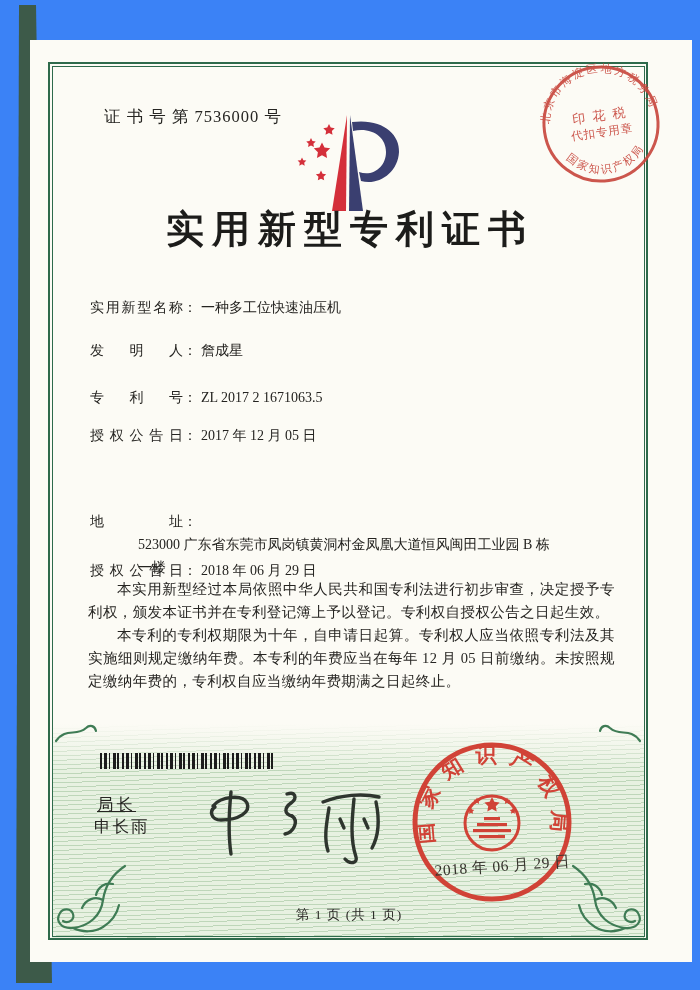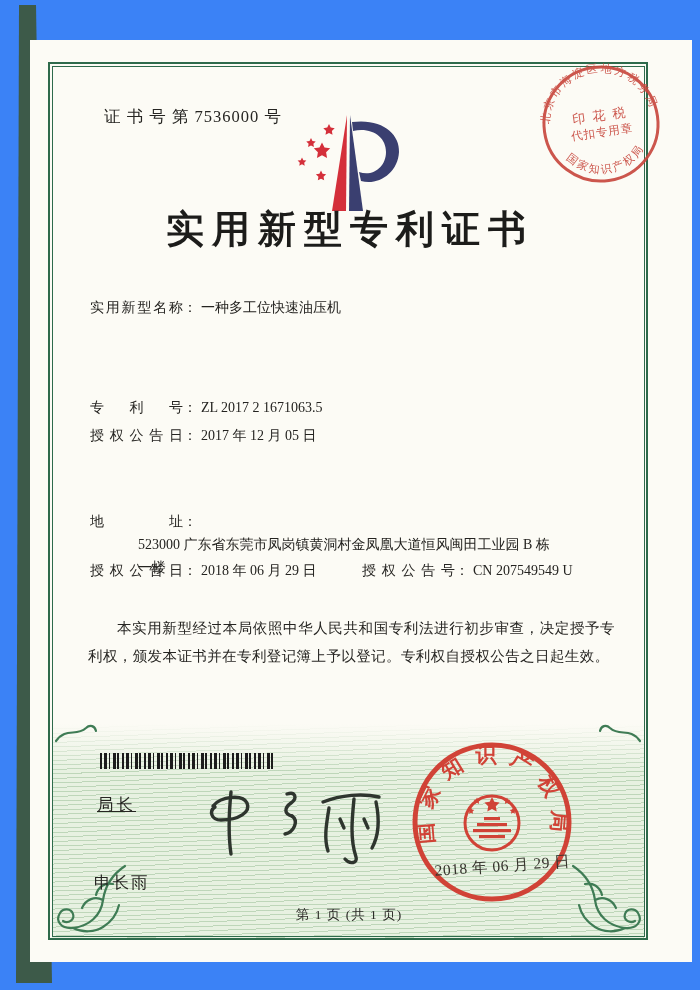--- a/index.html
+++ b/index.html
@@ -47,29 +47,29 @@
   
   .frow{position:absolute;left:90px;width:560px;font-size:14px;line-height:23px;z-index:4;}
   .flabel{display:inline-block;width:93px;text-align:justify;text-align-last:justify;vertical-align:top;}
   .fcolon{display:inline-block;width:16px;vertical-align:top;}
   .fvalue{display:inline-block;vertical-align:top;margin-left:2px;color:#242320;}
   .fvalue-addr{width:412px;margin-left:48px;}
   .grant-pair2{position:absolute;left:272px;top:0;}
 
   
   .paras{position:absolute;left:88px;top:578px;width:527px;z-index:4;font-size:14.5px;}
-  .paras p{text-indent:2em;text-align:justify;line-height:28px;letter-spacing:.4px;margin-top:36px;}
+  .paras p{text-indent:2em;text-align:justify;line-height:23px;letter-spacing:.4px;}
 
   
   .barcode{position:absolute;left:100px;top:753px;width:173px;height:16px;z-index:4;
     background:repeating-linear-gradient(90deg,#1c1c1c 0 2px,rgba(0,0,0,0) 2px 4px,#1c1c1c 4px 7px,rgba(0,0,0,0) 7px 9px,#1c1c1c 9px 10px,rgba(0,0,0,0) 10px 13px,#1c1c1c 13px 16px,rgba(0,0,0,0) 16px 17px,#1c1c1c 17px 19px,rgba(0,0,0,0) 19px 22px);}
 
   
   .director-title{position:absolute;left:97px;top:794px;font-size:16.5px;letter-spacing:3px;z-index:4;text-decoration:underline;}
-  .director-name{position:absolute;left:94px;top:872px;font-size:16.5px;letter-spacing:2px;z-index:4;}
+  .director-name{position:absolute;left:94px;top:816px;font-size:16.5px;letter-spacing:2px;z-index:4;}
   .signature{position:absolute;left:195px;top:776px;z-index:5;}
   .signature path{stroke:#2e352e;stroke-width:3.4;fill:none;stroke-linecap:round;stroke-linejoin:round;}
 
   
   .tax-stamp{position:absolute;left:531px;top:54px;width:140px;height:140px;z-index:5;opacity:.92;transform:rotate(-8deg);}
   .tax-stamp circle{stroke:var(--taxRed);fill:none;}
   .tax-stamp text{fill:var(--taxRed);font-family:"Liberation Serif","DejaVu Serif",serif;}
   .office-seal{position:absolute;left:407px;top:737px;width:170px;height:170px;z-index:5;opacity:.95;}
   .office-seal .ring{stroke:var(--sealRed);fill:none;}
   .office-seal text{fill:var(--sealRed);font-weight:bold;font-family:"Liberation Serif","DejaVu Serif",serif;}
@@ -135,36 +135,39 @@
       <use href="#star5" transform="translate(36,41) scale(8.6)" fill="var(--logoRed)"></use>
       <use href="#star5" transform="translate(35,66) scale(5.4)" fill="var(--logoRed)"></use>
     </svg>
   </div>
 
   <div class="title">实用新型专利证书</div>
 
   <div class="frow" style="top:296px">
     <span class="flabel">实用新型名称</span><span class="fcolon">：</span><span class="fvalue">一种多工位快速油压机</span>
   </div>
-  <div class="frow" style="top:396px">
+  <div class="frow" style="top:339px">
+    <span class="flabel">发明人</span><span class="fcolon">：</span><span class="fvalue">詹成星</span>
+  </div>
+  <div class="frow" style="top:386px">
     <span class="flabel">专利号</span><span class="fcolon">：</span><span class="fvalue">ZL 2017 2 1671063.5</span>
   </div>
   <div class="frow" style="top:424px">
     <span class="flabel">授权公告日</span><span class="fcolon">：</span><span class="fvalue">2017 年 12 月 05 日</span>
   </div>
   <div class="frow" style="top:510px">
     <span class="flabel">地址</span><span class="fcolon">：</span><span class="fvalue fvalue-addr">523000 广东省东莞市凤岗镇黄洞村金凤凰大道恒风闽田工业园 B 栋一楼</span>
   </div>
   <div class="frow" style="top:559px">
     <span class="flabel">授权公告日</span><span class="fcolon">：</span><span class="fvalue">2018 年 06 月 29 日</span>
-    <span class="grant-pair2"><span class="flabel">授权公告号</span><span class="fcolon">：</span><span class="fvalue">CN 207549549 U</span></span>
   </div>
 
   <div class="paras">
     <p>本实用新型经过本局依照中华人民共和国专利法进行初步审查，决定授予专利权，颁发本证书并在专利登记簿上予以登记。专利权自授权公告之日起生效。</p>
+    <p>本专利的专利权期限为十年，自申请日起算。专利权人应当依照专利法及其实施细则规定缴纳年费。本专利的年费应当在每年 12 月 05 日前缴纳。未按照规定缴纳年费的，专利权自应当缴纳年费期满之日起终止。</p>
   </div>
 
   <div class="barcode"></div>
 
   <div class="director-title">局长</div>
   <div class="director-name">申长雨</div>
   <div class="signature">
     <svg width="210" height="95" viewBox="0 0 210 95">
       <path d="M36 16 C34 36 33 58 36 78"></path>
       <path d="M18 30 C26 20 48 18 52 27 C56 36 44 44 26 44 C16 44 14 35 20 31"></path>

